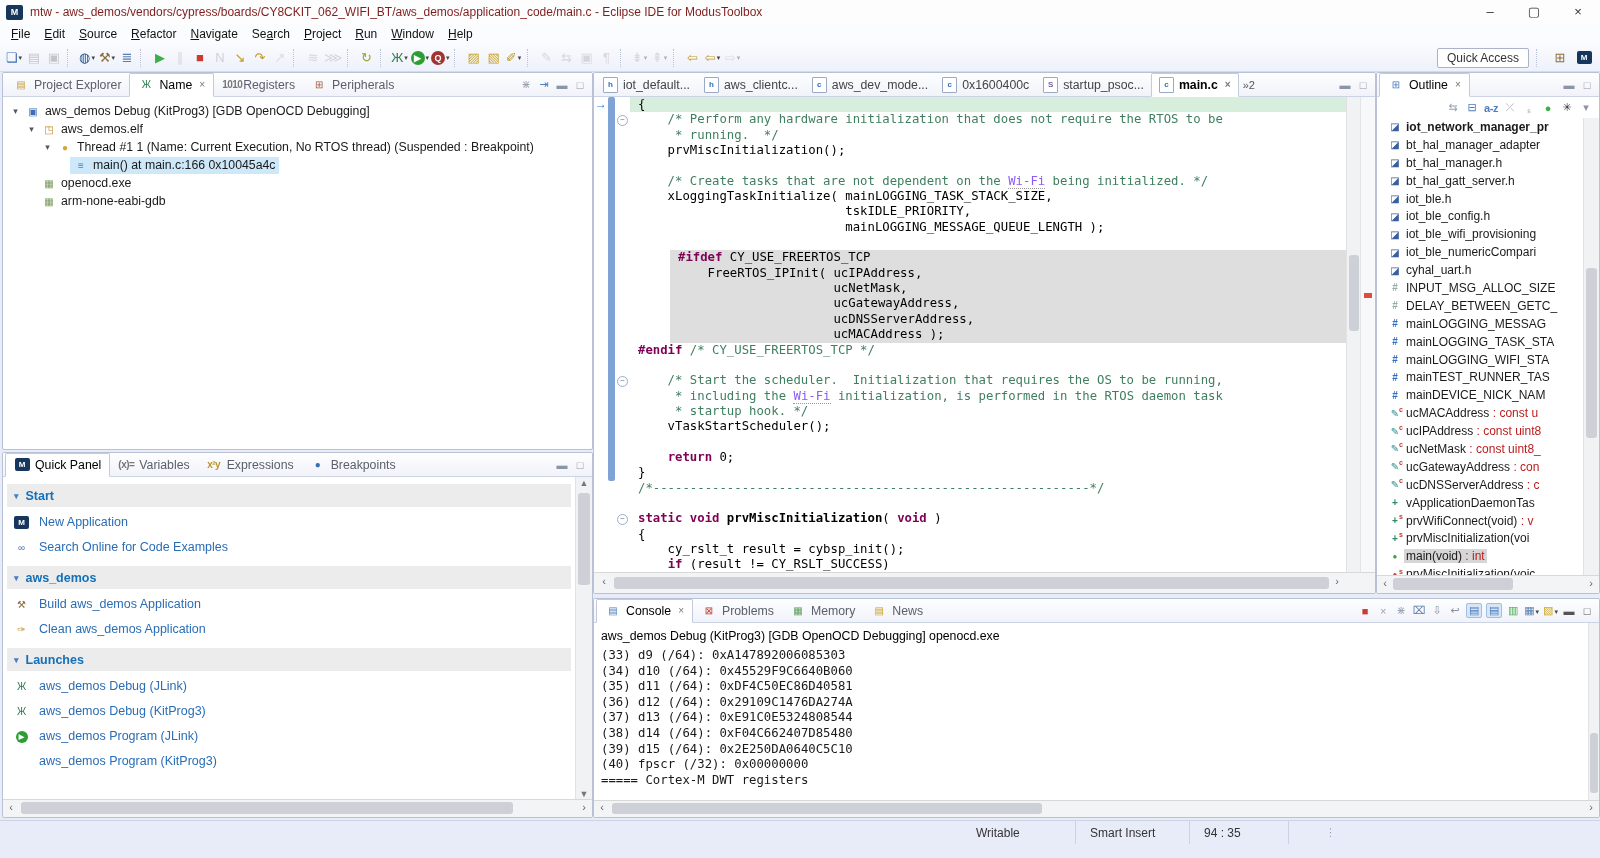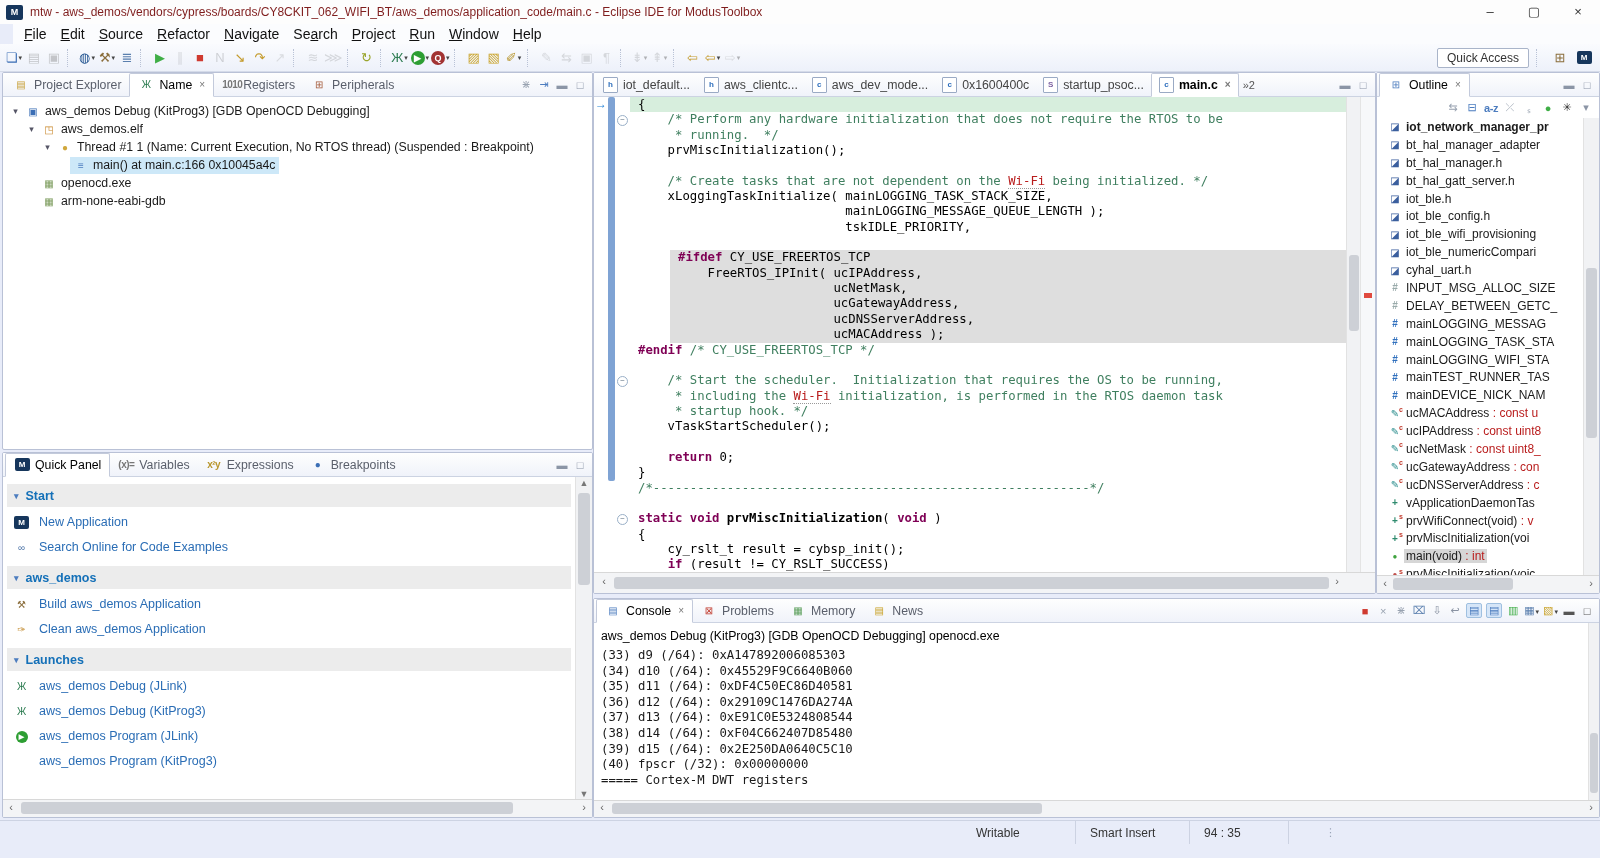--- a/index.html
+++ b/index.html
@@ -3,21 +3,21 @@
 <meta charset="utf-8">
 <style>
   html,body{margin:0;padding:0;background:#cfd6e8;}
   .app{position:relative;width:1600px;height:858px;background:#e8ecf9;font-family:"Liberation Sans",sans-serif;font-size:12px;color:#1a1a1a;overflow:hidden;}
   
   .titlebar{position:absolute;left:0;top:0;right:0;height:24px;background:#fdfdfd;display:flex;align-items:center;padding-left:6px;}
   .appicon{width:17px;height:15px;background:#16365c;border-radius:2px;color:#fff;font-size:9px;font-weight:bold;display:inline-flex;align-items:center;justify-content:center;}
   .title{margin-left:7px;font-size:12px;color:#7f1d1d;white-space:nowrap;}
   .wbtns{margin-left:auto;display:flex;}
   .wbtn{width:44px;text-align:center;font-size:13px;color:#333;line-height:24px;}
-  .menubar{position:absolute;top:24px;left:13px;right:0;height:20px;background:#fbfcfe;display:flex;align-items:center;padding-left:4px;font-size:14px;}
+  .menubar{position:absolute;top:24px;left:0;right:0;height:20px;background:#fbfcfe;display:flex;align-items:center;padding-left:4px;font-size:12px;}
   .menu-item{padding:0 7px;color:#111;}
   .toolbar{position:absolute;top:44px;left:0;right:0;height:27px;background:linear-gradient(#fafbfe,#edf1fa);border-bottom:1px solid #d5dbe9;display:flex;align-items:center;padding-left:4px;}
   .tbi{height:20px;display:inline-flex;align-items:center;justify-content:center;font-size:13px;position:relative;margin:0 1px;min-width:18px;}
   .tbi.dis{opacity:.38;filter:grayscale(.8);}
   .dd{font-size:7px;color:#444;margin-left:1px;}
   .circ{width:14px;height:14px;border-radius:50%;display:inline-flex;align-items:center;justify-content:center;color:#fff;font-size:9px;font-weight:bold;}
   .tb-sep{width:6px;height:18px;border-left:1px dotted #b9c2d6;margin:0 3px;}
   .tb-right{margin-left:auto;display:flex;align-items:center;margin-right:6px;gap:4px;}
   .qa-btn{border:1px solid #a9b4c9;background:#fff;padding:2px 9px;font-size:12px;color:#333;border-radius:2px;}
   .mtsq{width:15px;height:13px;background:#16365c;border-radius:2px;color:#fff;font-size:8px;font-weight:bold;display:inline-flex;align-items:center;justify-content:center;}
@@ -52,21 +52,21 @@
   .range-bar{position:absolute;left:14px;top:0;width:7px;}
   .range-fill{position:absolute;left:0;width:7px;background:#7fa3d4;border-radius:2px;}
   .fold-col{position:absolute;left:22px;top:0;bottom:0;width:14px;}
   .fold{position:absolute;left:1px;width:9px;height:9px;border:1px solid #9ab0c8;border-radius:50%;color:#678;font-size:8px;line-height:8px;text-align:center;background:#fff;}
   .code-pane{position:absolute;left:36px;top:0;right:28px;bottom:0;font-family:"DejaVu Sans Mono","Liberation Mono",monospace;font-size:12.3px;overflow:hidden;}
   .cl{height:15.35px;line-height:15.35px;white-space:pre;padding-left:8px;}
   .cl.grey{background:#dedede;margin-left:40px;}
   .cl.cur{background:#d7eedd;}
   .tp{color:#000;}
   .tc{color:#3f7f5f;}
-  .tcs{color:#b91c1c;border-bottom:1px dotted #999;}
+  .tcs{color:#8b5cf6;border-bottom:1px dotted #999;}
   .tk{color:#7f0055;font-weight:bold;}
   .tb2{font-weight:bold;color:#000;}
   .sb-v{position:absolute;top:0;bottom:0;background:#f1f2f4;border-left:1px solid #e2e2e2;}
   .sb-th{position:absolute;background:#cdd0d6;border-radius:3px;}
   .ov-ruler{position:absolute;right:0;top:0;bottom:0;width:14px;background:#f7f8fa;border-left:1px solid #e4e4e4;}
   .ov-red{position:absolute;right:3px;width:8px;height:5px;background:#e04a3f;}
   .sb-h{position:absolute;left:0;right:0;bottom:0;height:19px;background:#f3f4f6;border-top:1px solid #d8d8d8;}
   .sb-ar{position:absolute;top:2px;width:16px;text-align:center;color:#666;font-size:11px;}
   .sb-hth{position:absolute;top:3px;height:12px;background:#cdd0d6;border-radius:3px;}
   
@@ -441,22 +441,22 @@
           <div class="fold" style="top: 416.95px;">−</div>
         </div>
       <div class="code-pane" id="code-pane">
           <div class="cl cur"><span class="tp">{</span></div>
           <div class="cl"><span class="tc">    /* Perform any hardware initialization that does not require the RTOS to be</span></div>
           <div class="cl"><span class="tc">     * running.  */</span></div>
           <div class="cl"><span class="tp">    prvMiscInitialization();</span></div>
           <div class="cl"></div>
           <div class="cl"><span class="tc">    /* Create tasks that are not dependent on the </span><span class="tcs">Wi-Fi</span><span class="tc"> being initialized. */</span></div>
           <div class="cl"><span class="tp">    xLoggingTaskInitialize( mainLOGGING_TASK_STACK_SIZE,</span></div>
+          <div class="cl"><span class="tp">                            tskIDLE_PRIORITY,</span></div>
           <div class="cl"><span class="tp">                            mainLOGGING_MESSAGE_QUEUE_LENGTH );</span></div>
-          <div class="cl"><span class="tp">                            tskIDLE_PRIORITY,</span></div>
           <div class="cl"></div>
           <div class="cl grey"><span class="tk">#ifdef</span><span class="tp"> CY_USE_FREERTOS_TCP</span></div>
           <div class="cl grey"><span class="tp">    FreeRTOS_IPInit( ucIPAddress,</span></div>
           <div class="cl grey"><span class="tp">                     ucNetMask,</span></div>
           <div class="cl grey"><span class="tp">                     ucGatewayAddress,</span></div>
           <div class="cl grey"><span class="tp">                     ucDNSServerAddress,</span></div>
           <div class="cl grey"><span class="tp">                     ucMACAddress );</span></div>
           <div class="cl"><span class="tk">#endif</span><span class="tc"> /* CY_USE_FREERTOS_TCP */</span></div>
           <div class="cl"></div>
           <div class="cl"><span class="tc">    /* Start the scheduler.  Initialization that requires the OS to be running,</span></div>

